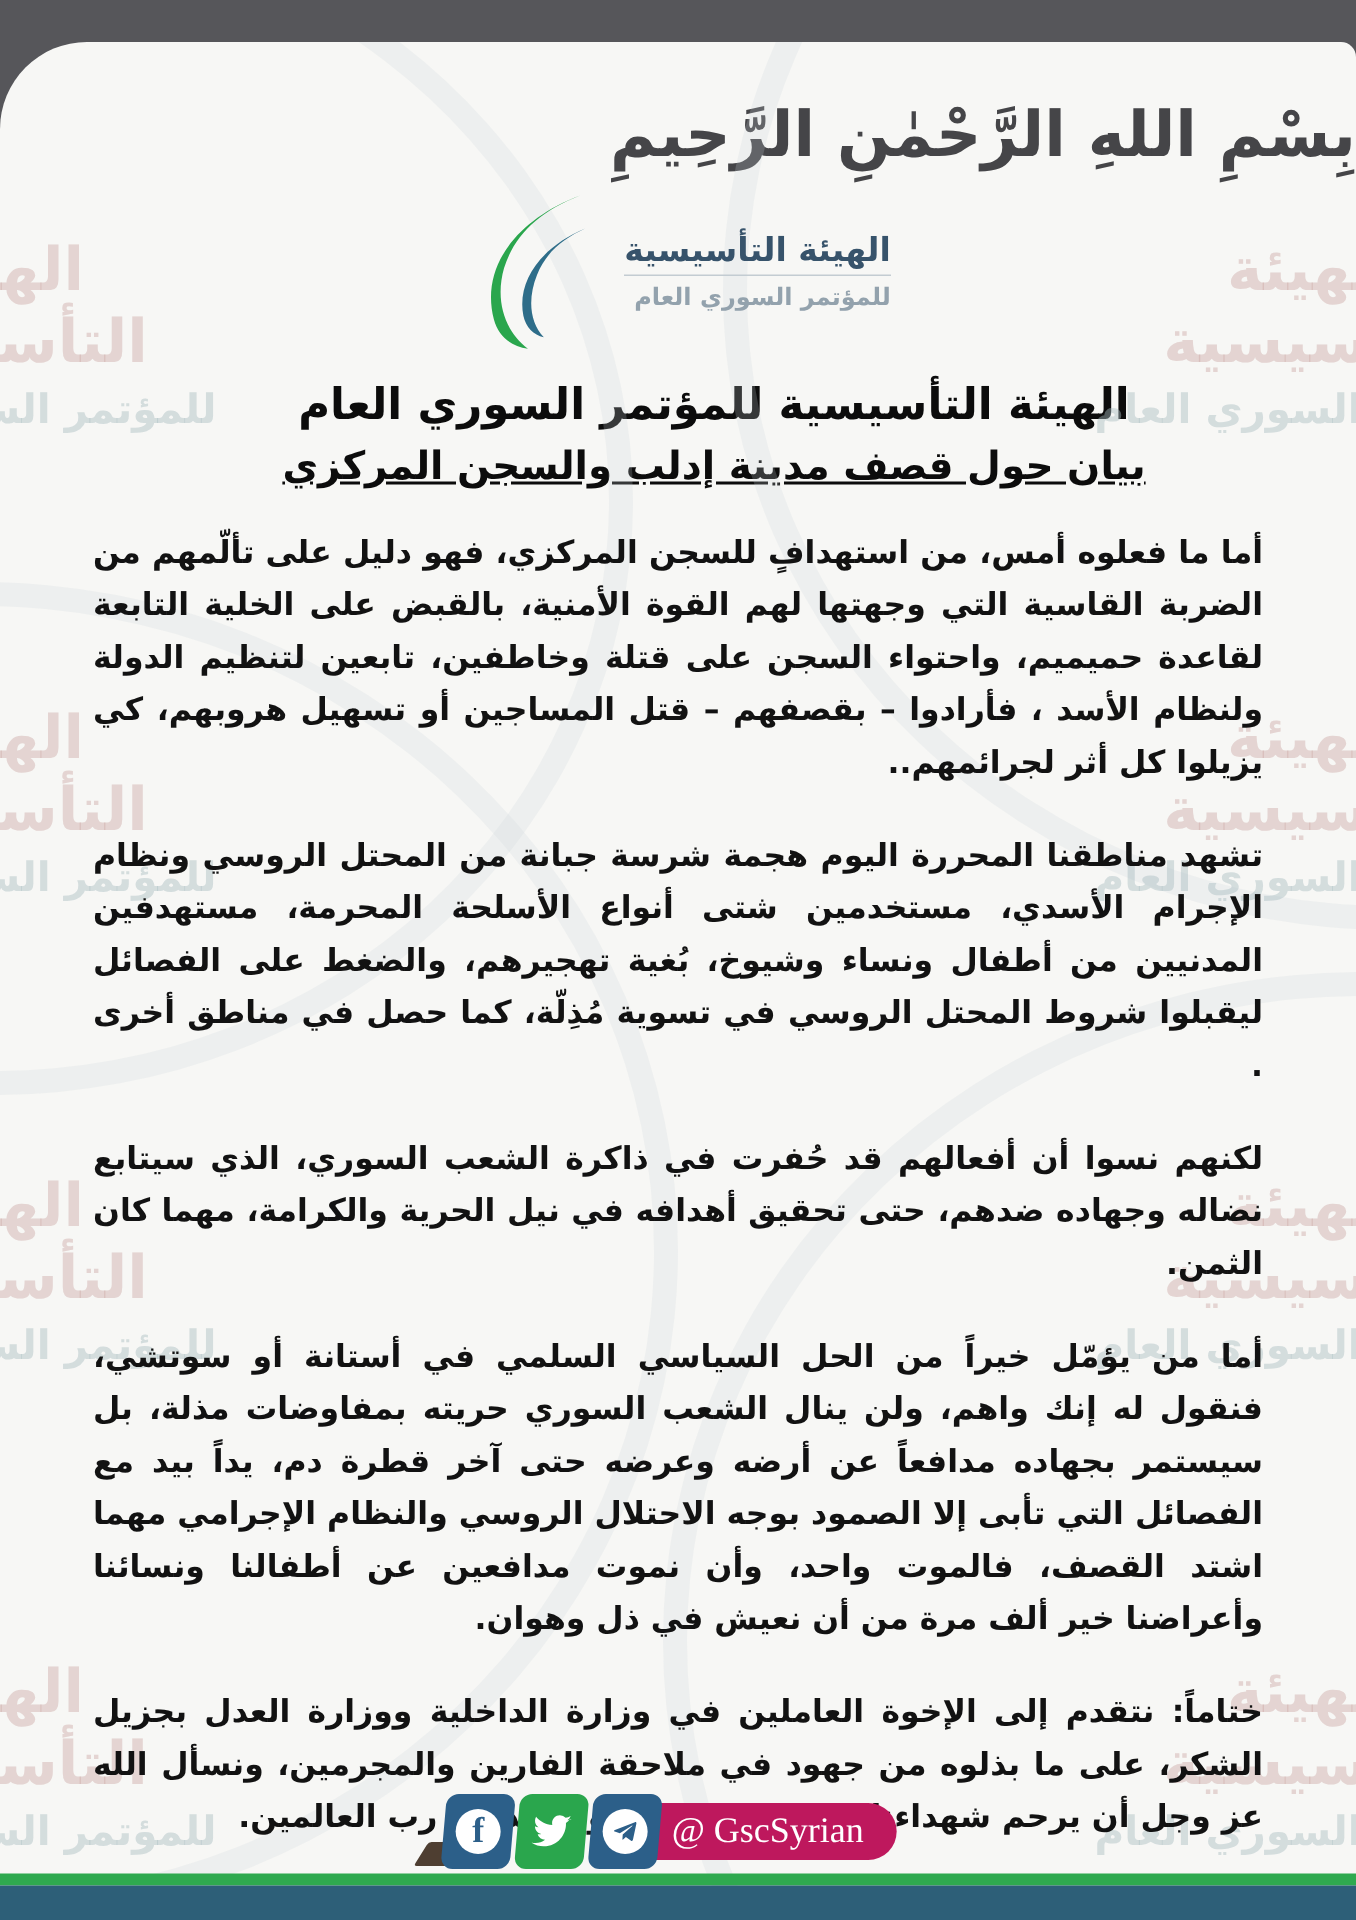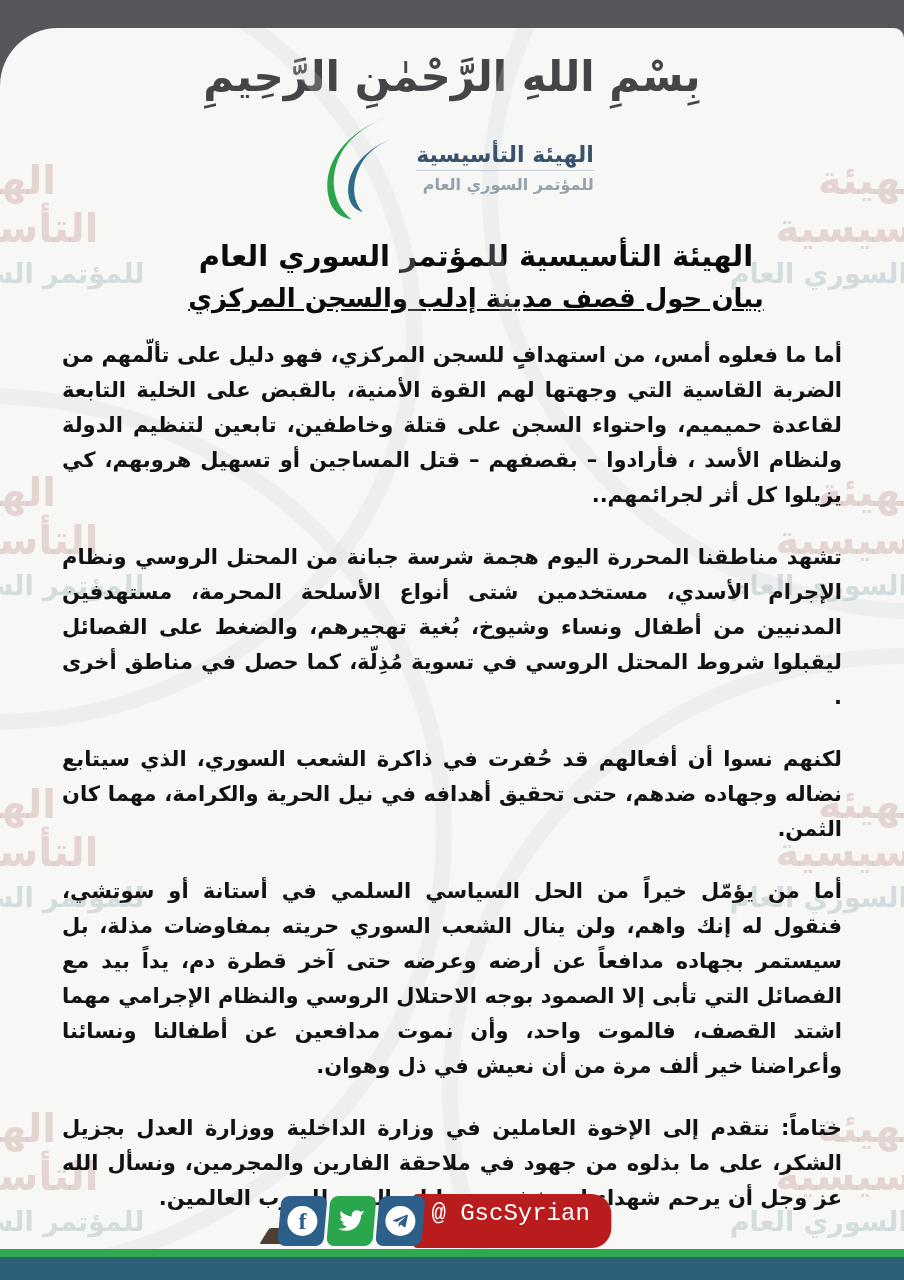--- a/index.html
+++ b/index.html
@@ -19,21 +19,21 @@
   .wm-swoosh{position:absolute;border:16px solid rgba(206,216,219,0.22);border-radius:50%;}
   .sw1{width:820px;height:760px;left:-430px;top:-90px;}
   .sw2{width:900px;height:860px;left:-480px;top:360px;}
   .sw3{width:860px;height:820px;right:-470px;top:-260px;}
   .sw4{width:900px;height:860px;right:-470px;top:620px;}
   .wm{position:absolute;width:300px;text-align:center;direction:rtl;}
   .wm .l1{font-size:40px;font-weight:bold;color:rgba(199,160,157,0.40);line-height:1.2;}
   .wm .l2{font-size:27px;font-weight:bold;color:rgba(168,188,194,0.45);line-height:1.6;}
   
   .bismillah{
-    text-align:center;padding-top:24px;
+    text-align:right;padding-top:37px;
     font-size:42px;font-weight:bold;color:#454548;
     direction:rtl;letter-spacing:1px;
   }
   .logo{
     display:flex;justify-content:center;align-items:center;
     margin-top:14px;height:106px;direction:ltr;gap:10px;position:relative;
   }
   .logo-text{direction:rtl;text-align:right;}
   .logo-name{font-size:22px;font-weight:bold;color:#37536b;}
   .logo-sub{font-size:16px;font-weight:bold;color:#93a2ad;border-top:1px solid #c3ccd2;padding-top:4px;margin-top:3px;}
@@ -54,23 +54,23 @@
   .social .tail{position:relative;width:26px;height:16px;background:#4e3e31;
     transform:skewX(-32deg);margin-right:-14px;align-self:flex-end;margin-bottom:2px;border-radius:2px;}
   .tile{width:46px;height:50px;border-radius:8px;transform:skewX(-5deg);
     display:flex;align-items:center;justify-content:center;margin-left:3px;position:relative;z-index:2;}
   .tile.blue{background:#2c5f89;}
   .tile.green{background:#2aa64d;}
   .fb-circle,.tg-circle{width:30px;height:30px;border-radius:50%;background:#ffffff;
     display:flex;align-items:center;justify-content:center;transform:skewX(5deg);}
   .fb-f{font-family:"Liberation Serif",serif;font-weight:bold;font-size:24px;color:#2c5f89;line-height:1;}
   .handle-pill{
-    background:#b91c1c;color:#fff;height:38px;display:flex;align-items:center;
-    padding:0 22px 16px 18px;margin-left:-10px;border-radius:4px 20px 20px 4px;z-index:1;
-    font-family:Liberation Mono, monospace;font-size:24px;white-space:nowrap;
+    background:#be185d;color:#fff;height:38px;display:flex;align-items:center;
+    padding:0 22px 0 18px;margin-left:-10px;border-radius:4px 20px 20px 4px;z-index:1;
+    font-family:Liberation Serif, serif;font-size:24px;white-space:nowrap;
   }
   
   .bar-green{position:absolute;left:0;right:0;bottom:23px;height:8px;background:#2fa94f;}
   .bar-teal{position:absolute;left:0;right:0;bottom:0;height:23px;background:#2d5f78;}
 </style>
 </head>
 <body>
 
 <div class="page">
 

